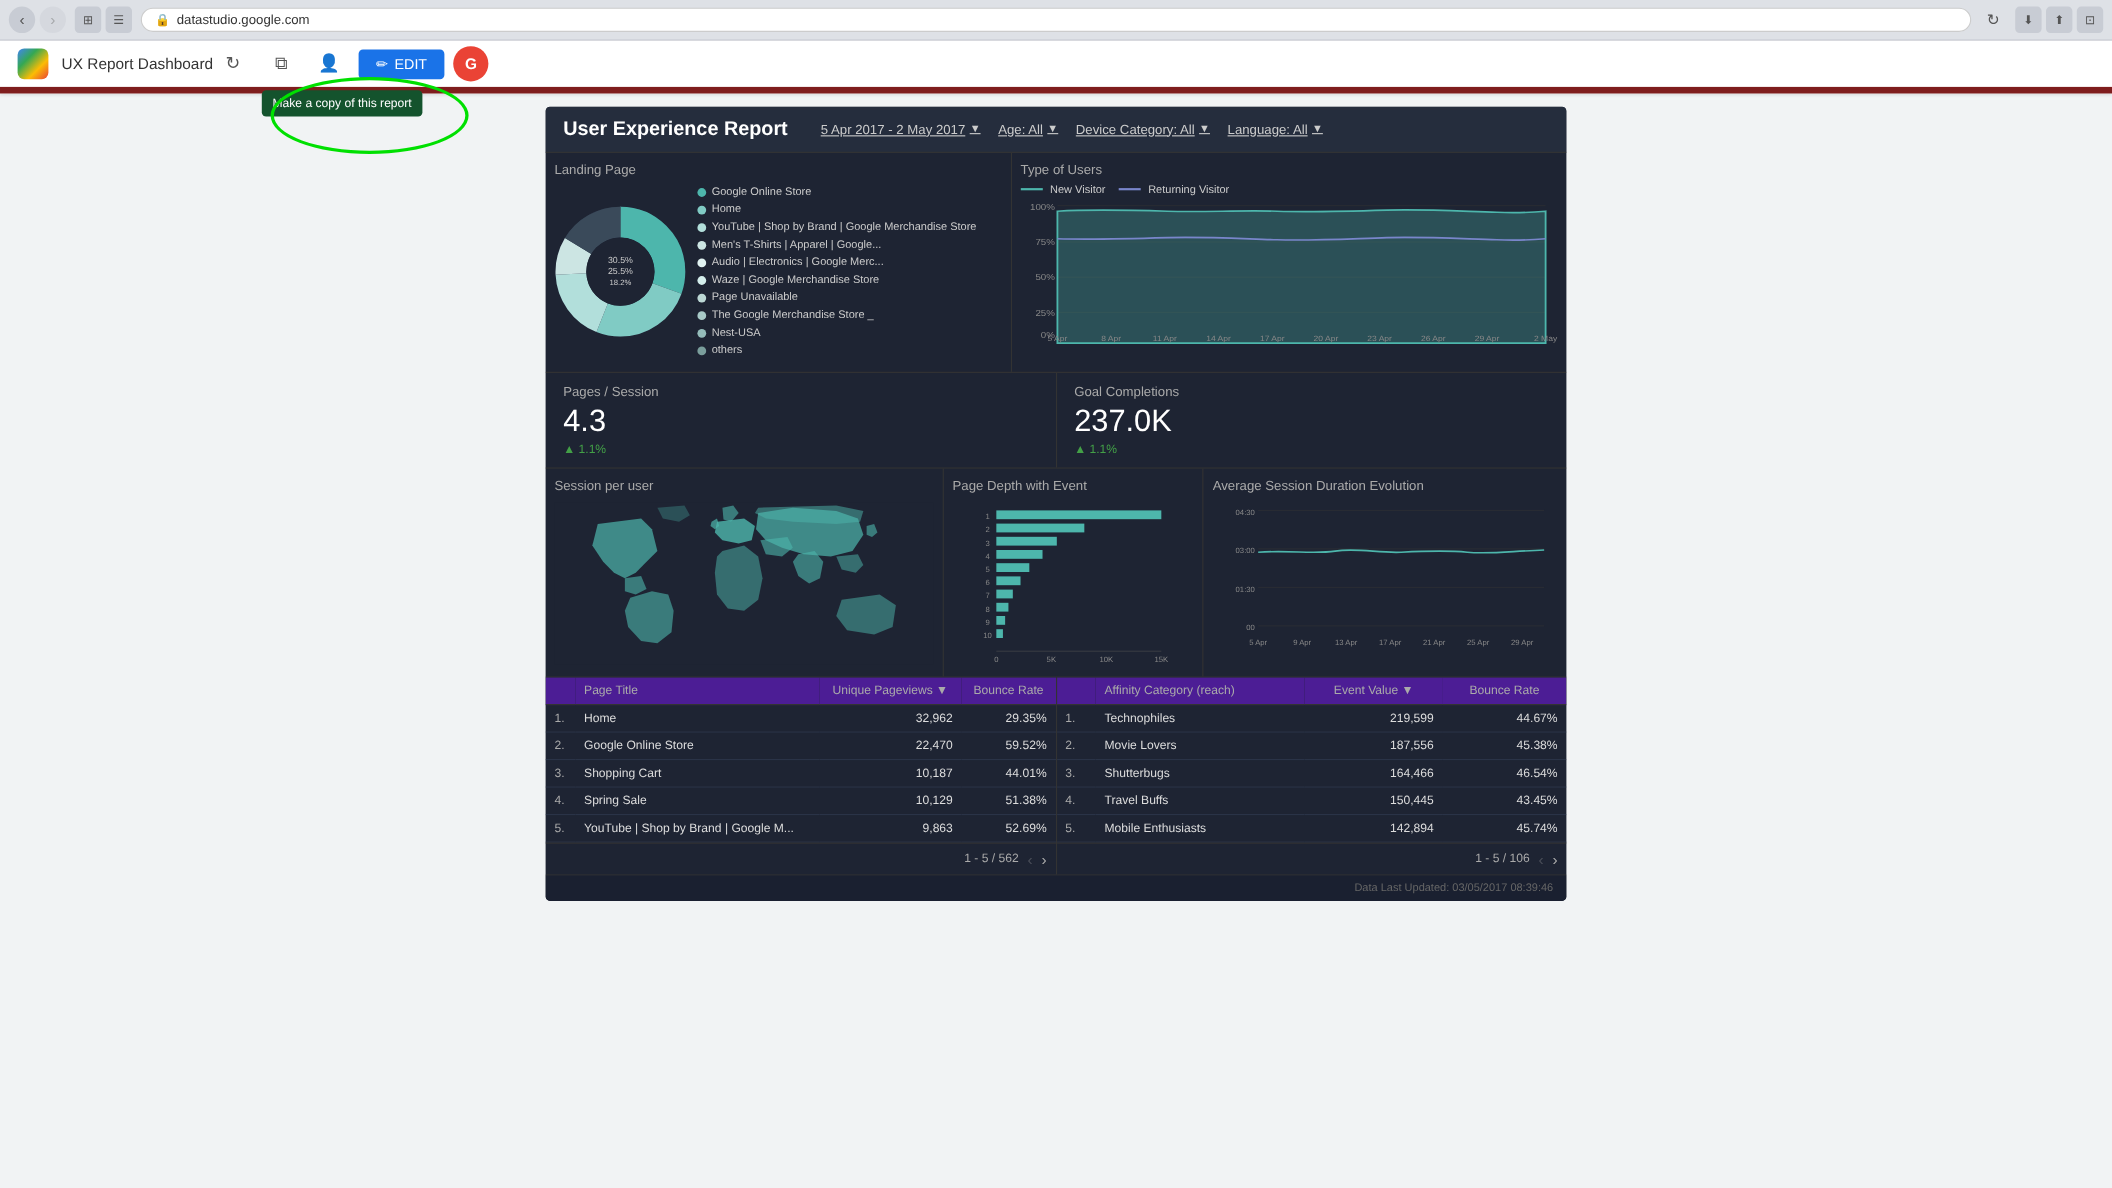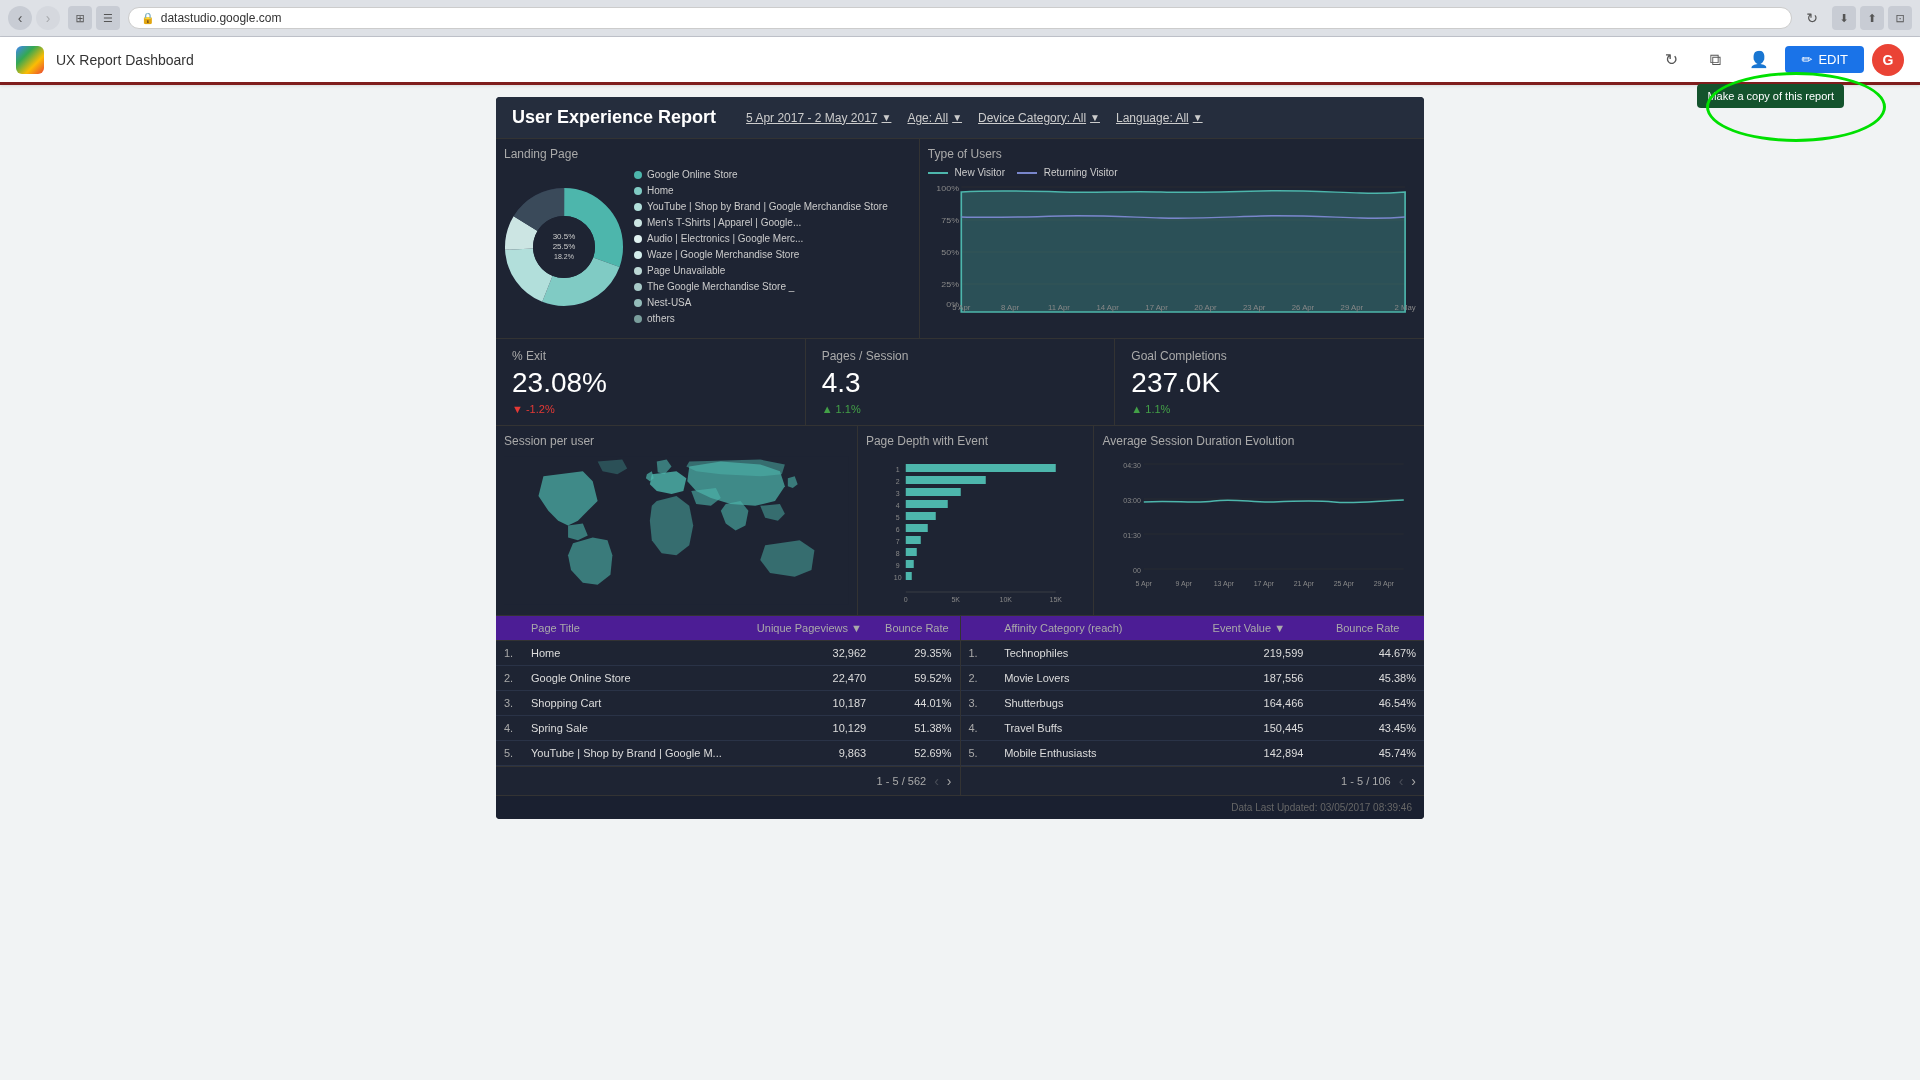--- a/index.html
+++ b/index.html
@@ -56,22 +56,21 @@
       font-size: 14px;
     }
 
     
     .app-header {
       background: white;
       padding: 16px 16px;
       height: 48px;
       display: flex;
       align-items: center;
-      justify-content: space-between;
-      border-bottom: 3px solid #7f1d1d;
+      border-bottom: 6px solid #7f1d1d;
       box-shadow: 0 1px 3px rgba(0,0,0,0.1);
     }
     .app-header-left { display: flex; align-items: center; gap: 12px; }
     .app-logo {
       width: 28px; height: 28px;
       background: linear-gradient(135deg, #4285f4, #34a853, #fbbc04, #ea4335);
       border-radius: 6px;
     }
     .app-title { font-size: 14px; color: #333; font-weight: 400; }
     .app-header-right { display: flex; align-items: center; gap: 8px; position: relative; }
@@ -488,25 +487,20 @@
             <text x="338" y="128" font-size="7" fill="#888" text-anchor="middle">26 Apr</text>
             <text x="382" y="128" font-size="7" fill="#888" text-anchor="middle">29 Apr</text>
             <text x="430" y="128" font-size="7" fill="#888" text-anchor="middle">2 May</text>
           </svg>
         </div>
       </div>
     </div>
 
     <div class="metrics-row">
       <div class="metric-cell">
-        <div class="metric-label">% Exit</div>
-        <div class="metric-value">23.08%</div>
-        <div class="metric-change change-down">▼ -1.2%</div>
-      </div>
-      <div class="metric-cell">
         <div class="metric-label">Pages / Session</div>
         <div class="metric-value">4.3</div>
         <div class="metric-change change-up">▲ 1.1%</div>
       </div>
       <div class="metric-cell">
         <div class="metric-label">Goal Completions</div>
         <div class="metric-value">237.0K</div>
         <div class="metric-change change-up">▲ 1.1%</div>
       </div>
     </div>

